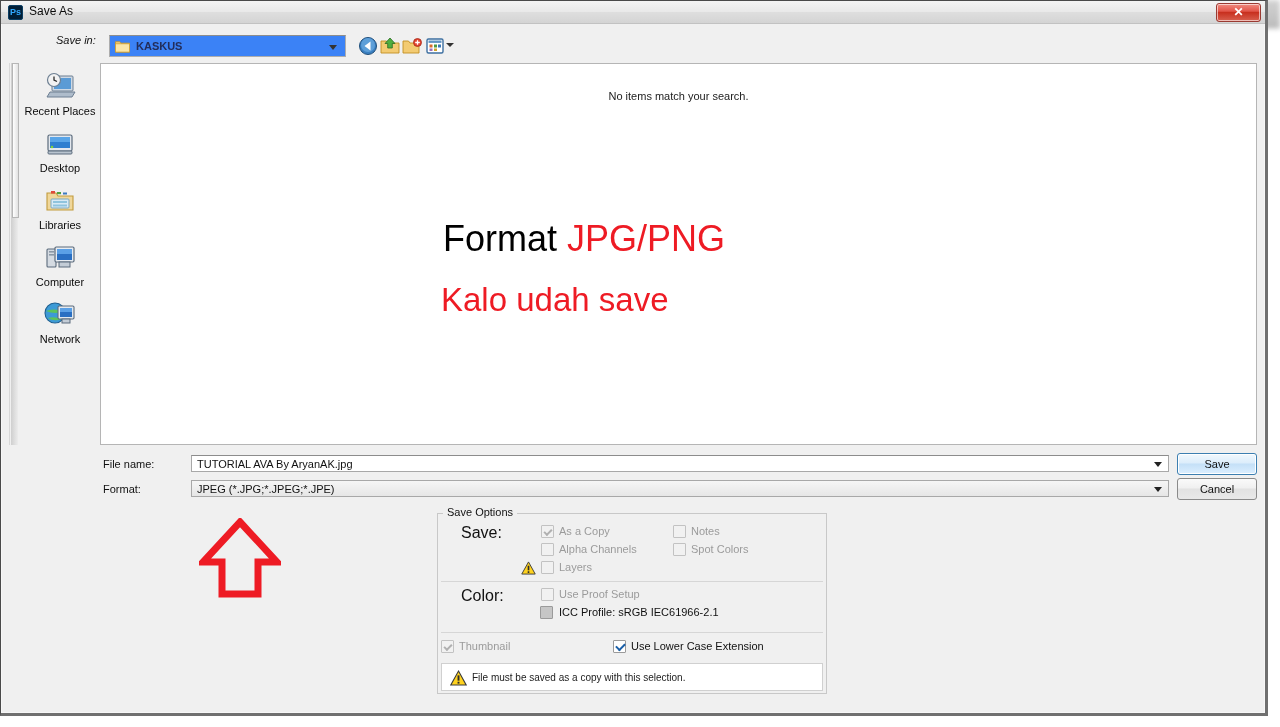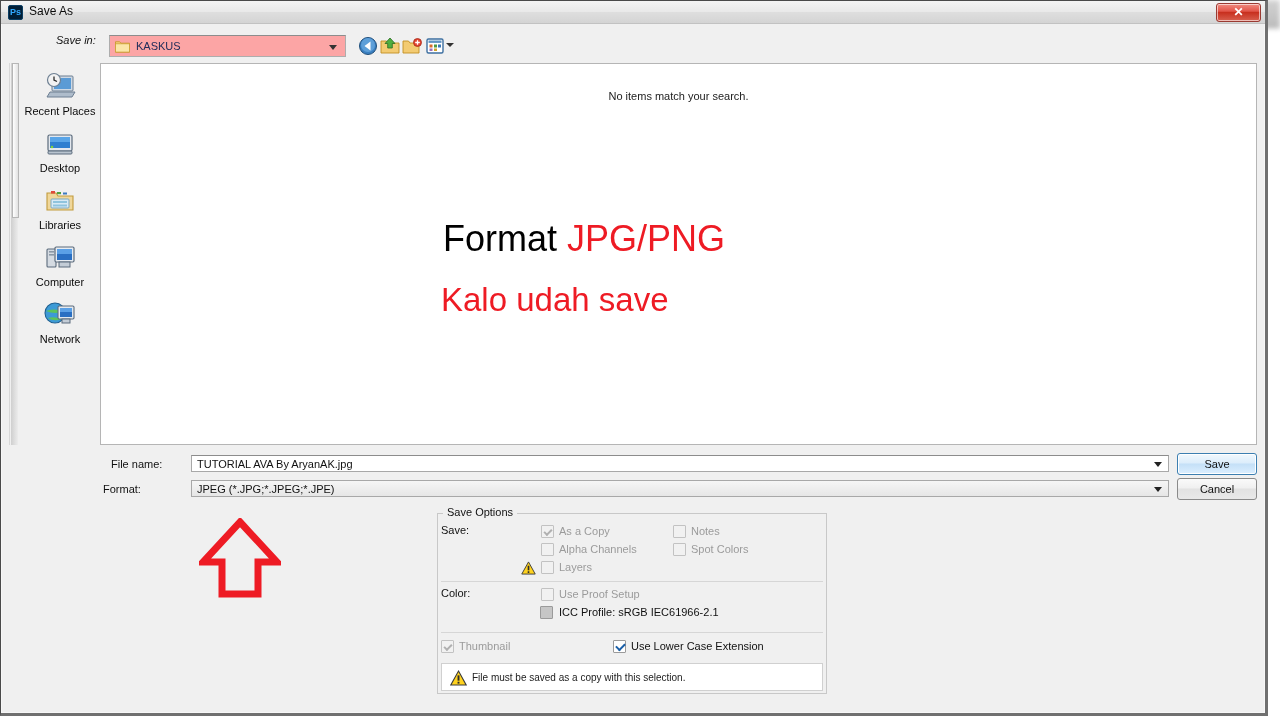--- a/index.html
+++ b/index.html
@@ -70,22 +70,23 @@
     text-align: center; line-height: 17px;
     box-shadow: 0 0 0 1px rgba(255,255,255,0.6) inset;
   }
 
   
   #saveinrow { position: absolute; left: 0; top: 24px; width: 100%; height: 34px; font-style: italic; }
   .lbl { font-size: 11px; color: #111; }
   #saveinlabel { position: absolute; left: 55px; top: 9px; }
   #savein-combo {
     position: absolute; left: 108px; top: 34px; width: 237px; height: 22px;
-    background: #fca5a5; border: 1px solid #adadad;
+    background: #3b82f6; border: 1px solid #adadad;
     border-top-color: #8d8d8d;
+    font-weight: bold;
   }
   #savein-folder {
     position: absolute; left: 5px; top: 3px; width: 15px; height: 14px;
   }
   #savein-text { position: absolute; left: 26px; top: 4px; font-size: 11px; color: #222d5a; }
   #savein-arrow {
     position: absolute; right: 8px; top: 9px;
     width: 0; height: 0; border-left: 4px solid transparent;
     border-right: 4px solid transparent; border-top: 5px solid #333;
   }
@@ -151,21 +152,21 @@
   
   #annot { position: absolute; left: 0; top: 0; width: 1280px; height: 727px; pointer-events: none; }
   .ann-line { position: absolute; white-space: nowrap; color: #000; font-family: "Liberation Sans", sans-serif; }
   .red { color: #ee1b24; }
   #ann1 { left: 443px; top: 218px; font-size: 36px; }
   #ann2 { left: 441px; top: 281px; font-size: 33px; color: #ee1b24; }
   #ann3 { left: 441px; top: 325px; font-size: 33px; }
   #red-arrow { position: absolute; left: 199px; top: 518px; width: 82px; height: 82px; }
 
   
-  #fnlabel { position: absolute; left: 110px; top: 457px; }
+  #fnlabel { position: absolute; left: 102px; top: 457px; }
   #fmlabel { position: absolute; left: 102px; top: 482px; }
   #fnfield {
     position: absolute; left: 190px; top: 454px; width: 978px; height: 17px;
     background: #ffffff; border: 1px solid #a8a8a8; border-top-color: #8c8c8c;
   }
   #fnfield .val { position: absolute; left: 5px; top: 2px; font-size: 11px; color: #111; }
   #fmfield {
     position: absolute; left: 190px; top: 479px; width: 978px; height: 17px;
     background: linear-gradient(to bottom,#f6f6f6,#e6e6e6);
     border: 1px solid #a8a8a8;
@@ -192,21 +193,21 @@
 
   
   #saveopts {
     position: absolute; left: 436px; top: 512px; width: 390px; height: 181px;
     border: 1px solid #c8c8c8; background: transparent;
   }
   #saveopts-legend {
     position: absolute; left: 442px; top: 505px;
     background: #f0f0f0; padding: 0 4px; font-size: 11px; color: #111;
   }
-  .so-lbl { position: absolute; font-size: 11px; color: #111; }
+  .so-lbl { position: absolute; font-size: 16px; color: #111; margin-left: 20px; }
   .cb {
     position: absolute; width: 13px; height: 13px;
     border: 1px solid #9a9a9a; background: #ffffff; border-radius: 1px;
   }
   .cb.dis { background: #f1f1f1; border-color: #c2c2c2; }
   .cb.dis.on::after {
     content: ""; position: absolute; left: 2px; top: 3px;
     width: 6px; height: 3px; border-left: 2px solid #b0b0b0;
     border-bottom: 2px solid #b0b0b0; transform: rotate(-45deg);
   }

